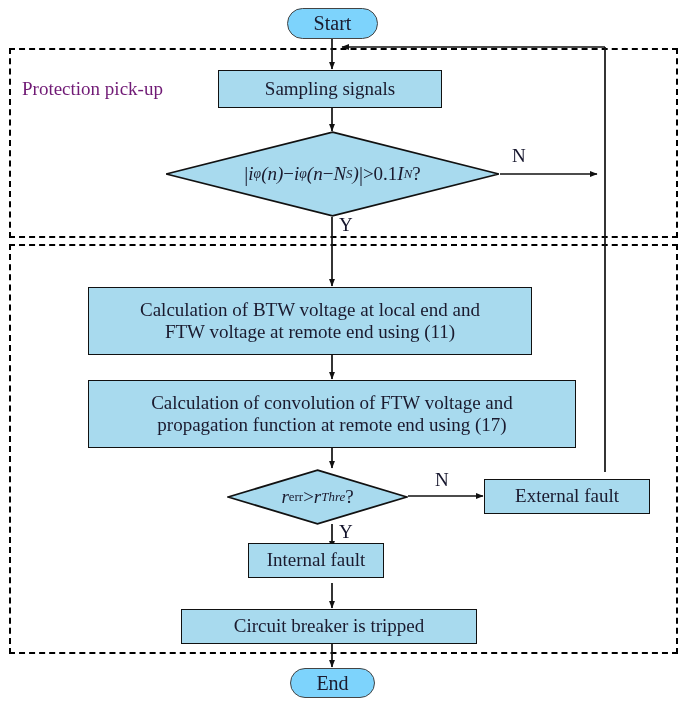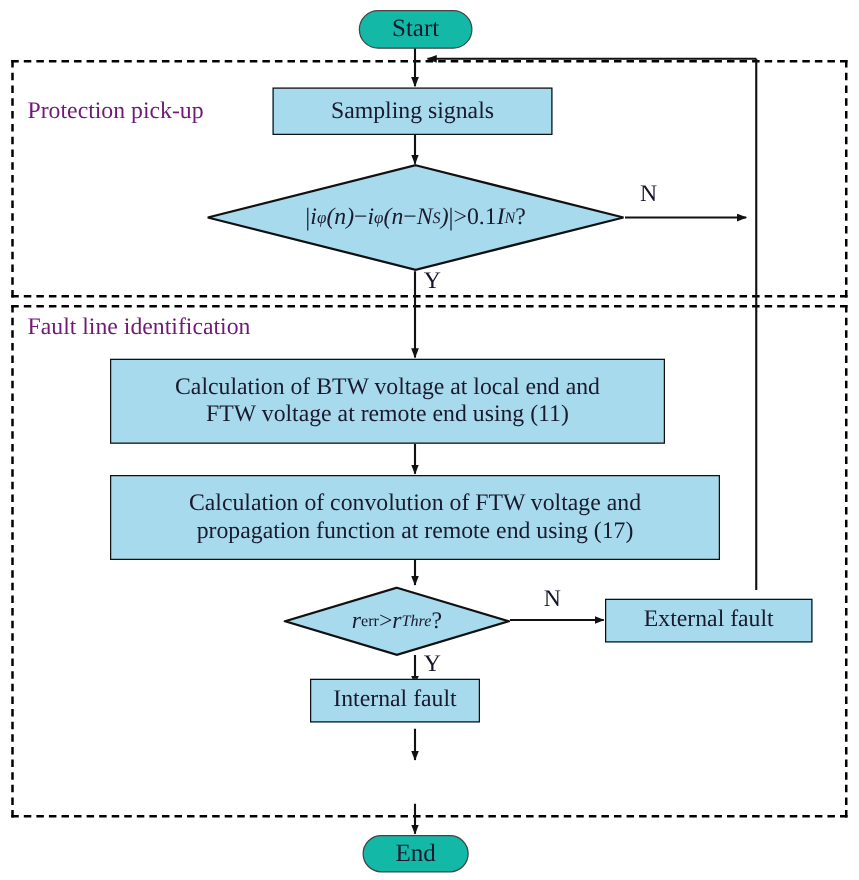--- a/index.html
+++ b/index.html
@@ -45,21 +45,21 @@
   }
   .proc {
     background: #a8daee;
     border: 1.6px solid #111;
     font-size: 19px;
     line-height: 1.18;
     padding: 14px 6px;
   }
   .proc.two-line { font-size: 19px; }
   .term {
-    background: #14b8a6;
+    background: #7dd3fc;
     border: 1.6px solid #444;
     border-radius: 999px;
     font-size: 20px;
   }
   .diamond-wrap {
     position: absolute;
   }
   .diamond-shape {
     position: absolute;
     left: 0; top: 0;
@@ -92,21 +92,20 @@
 </style>
 </head>
 <body>
 
 <div id="canvas">
 
   <div class="region" style="left:9px; top:48px; width:669px; height:190px;"></div>
   <div class="region-label" style="left:22px; top:79px;">Protection pick-up</div>
 
   <div class="region" style="left:9px; top:244px; width:669px; height:410px;"></div>
-  <div class="region-label" style="left:22px; top:252px;">Fault line identification</div>
 
   <svg id="wires" viewBox="0 0 687 704" xmlns="http://www.w3.org/2000/svg">
     <defs>
       <marker id="arrow" markerWidth="9" markerHeight="9" refX="7.4" refY="3.1" orient="auto" markerUnits="userSpaceOnUse">
         <path d="M0,0 L8,3.1 L0,6.2 z" fill="#111"></path>
       </marker>
     </defs>
     <g stroke="#111" stroke-width="1.7" fill="none">
 
       <line x1="332" y1="38" x2="332" y2="69" marker-end="url(#arrow)"></line>
@@ -175,18 +174,21 @@
   <div class="edge-label" style="left:339px; top:522px;">Y</div>
 
   <div class="node proc" style="left:484px; top:479px; width:166px; height:35px;">
     <span>External fault</span>
   </div>
 
   <div class="node proc" style="left:248px; top:543px; width:136px; height:35px;">
     <span>Internal fault</span>
   </div>
 
+  <div class="node proc" style="left:181px; top:609px; width:296px; height:35px;">
+    <span>Circuit breaker is tripped</span>
+  </div>
 
   <div class="node term" style="left:290px; top:668px; width:85px; height:30px;">
     <span>End</span>
   </div>
 
 </div>
 
 </body></html>

